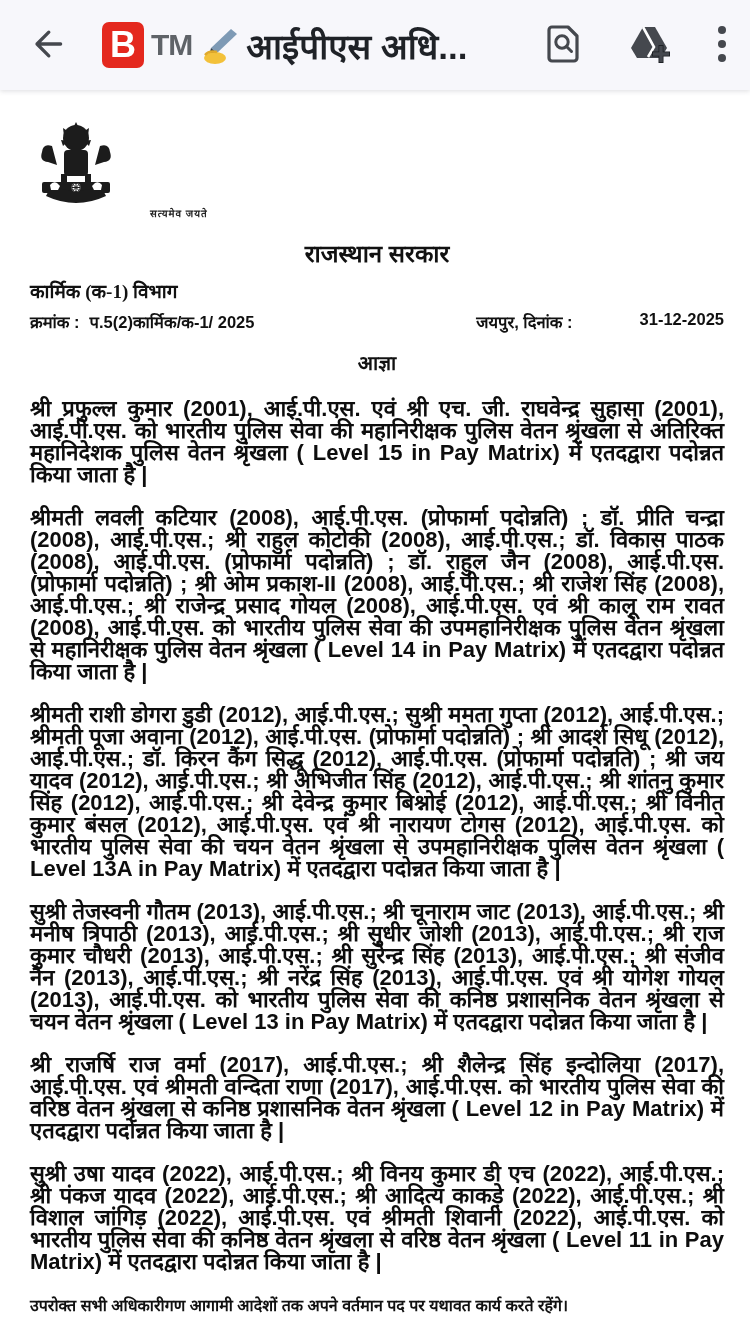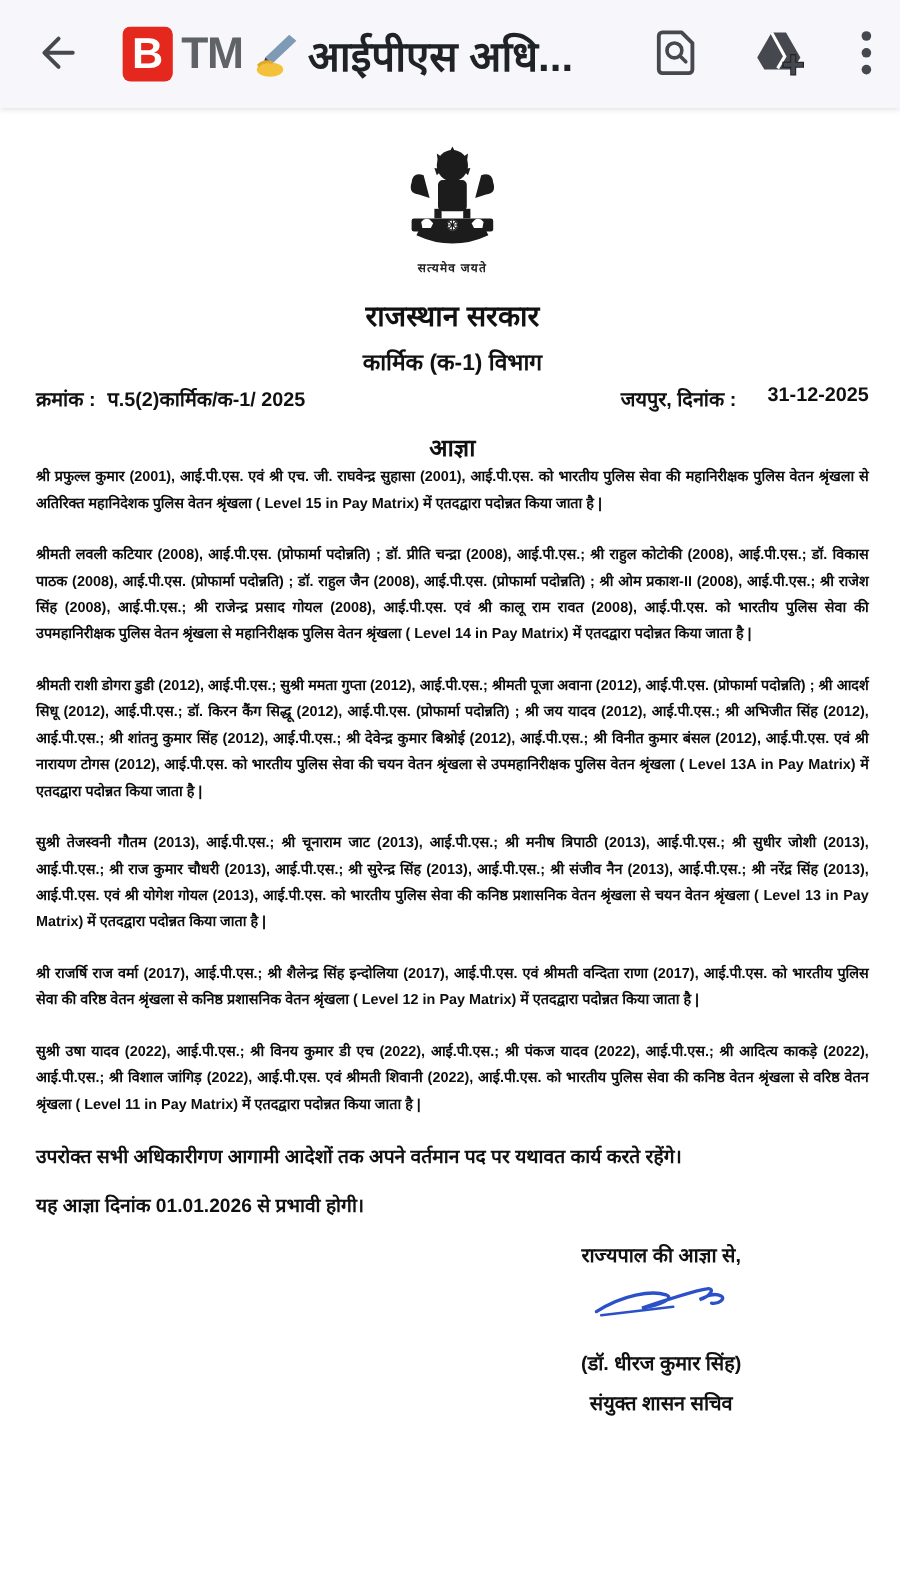--- a/index.html
+++ b/index.html
@@ -14,38 +14,38 @@
     padding:0 22px 0 26px; box-shadow:0 1px 5px rgba(60,60,80,.18);
     position:relative; z-index:2;
   }
   .icon-btn { background:none; border:none; padding:0; display:flex; align-items:center; justify-content:center; cursor:pointer; }
   .back-btn { width:42px; height:42px; }
   .titlewrap { display:flex; align-items:center; gap:7px; margin-left:34px; flex:1; min-width:0; overflow:hidden; }
   .b-badge {
     width:42px; height:46px; background:#e4281e; border-radius:7px; color:#fff;
     font-weight:bold; font-size:36px; display:flex; align-items:center; justify-content:center; flex:0 0 auto;
   }
-  .tm { font-weight:800; font-size:37px; color:#5f6368; letter-spacing:-1px; flex:0 0 auto; }
+  .tm { font-weight:800; font-size:30px; color:#5f6368; letter-spacing:-1px; flex:0 0 auto; }
   .pen-icon { width:40px; height:40px; flex:0 0 auto; }
   .app-title {
     font-size:35px; font-weight:700; color:#1f2227; white-space:nowrap; overflow:hidden;
   }
   .right-icons { display:flex; align-items:center; gap:44px; margin-left:18px; }
   
   .page { background:#fff; padding:24px 26px 0 30px; }
-  .emblem-wrap { display:flex; flex-direction:column; align-items:center; margin-top:2px; }
+  .emblem-wrap { display:flex; align-items:flex-end; margin-top:2px;gap:28px; }
   .emblem-caption { font-size:10px; font-weight:700; color:#222; margin-top:-4px; letter-spacing:1px; }
   .govt-title { text-align:center; font-size:24px; font-weight:700; margin-top:16px; }
-  .dept-title { text-align:center; font-size:19px; font-weight:700; margin-top:9px; }
+  .dept-title { font-size:19px; font-weight:700; margin-top:9px;font-family:Liberation Serif, serif; }
   .ref-row { display:flex; justify-content:space-between; align-items:baseline; font-size:16.5px; font-weight:700; margin-top:6px; }
   .ref-left .lbl { margin-right:10px; }
-  .ref-right { display:flex; gap:26px; }
-  .order-heading { text-align:center; font-size:20px; font-weight:700; margin:16px 0 0 0; }
+  .ref-right { display:flex; gap:67px; }
+  .order-heading { text-align:center; font-size:20px; font-weight:700; margin:16px 0 22px 0; }
   .para {
-    font-size:12px; line-height:22px; font-weight:700; text-align:justify;
+    font-size:22px; line-height:22px; font-weight:700; text-align:justify;
     margin-bottom:21px; color:#0d0d0d;
   }
   .single-line { font-size:16px; font-weight:700; margin-bottom:19px; }
   .sig-block {
     width:250px; margin:10px 48px 0 auto; text-align:center;
     font-size:16.5px; font-weight:700;
   }
   .sig-img { margin:10px auto 2px auto; display:block; }
   .sig-name { margin-top:18px; }
   .sig-desig { margin-top:10px; }

